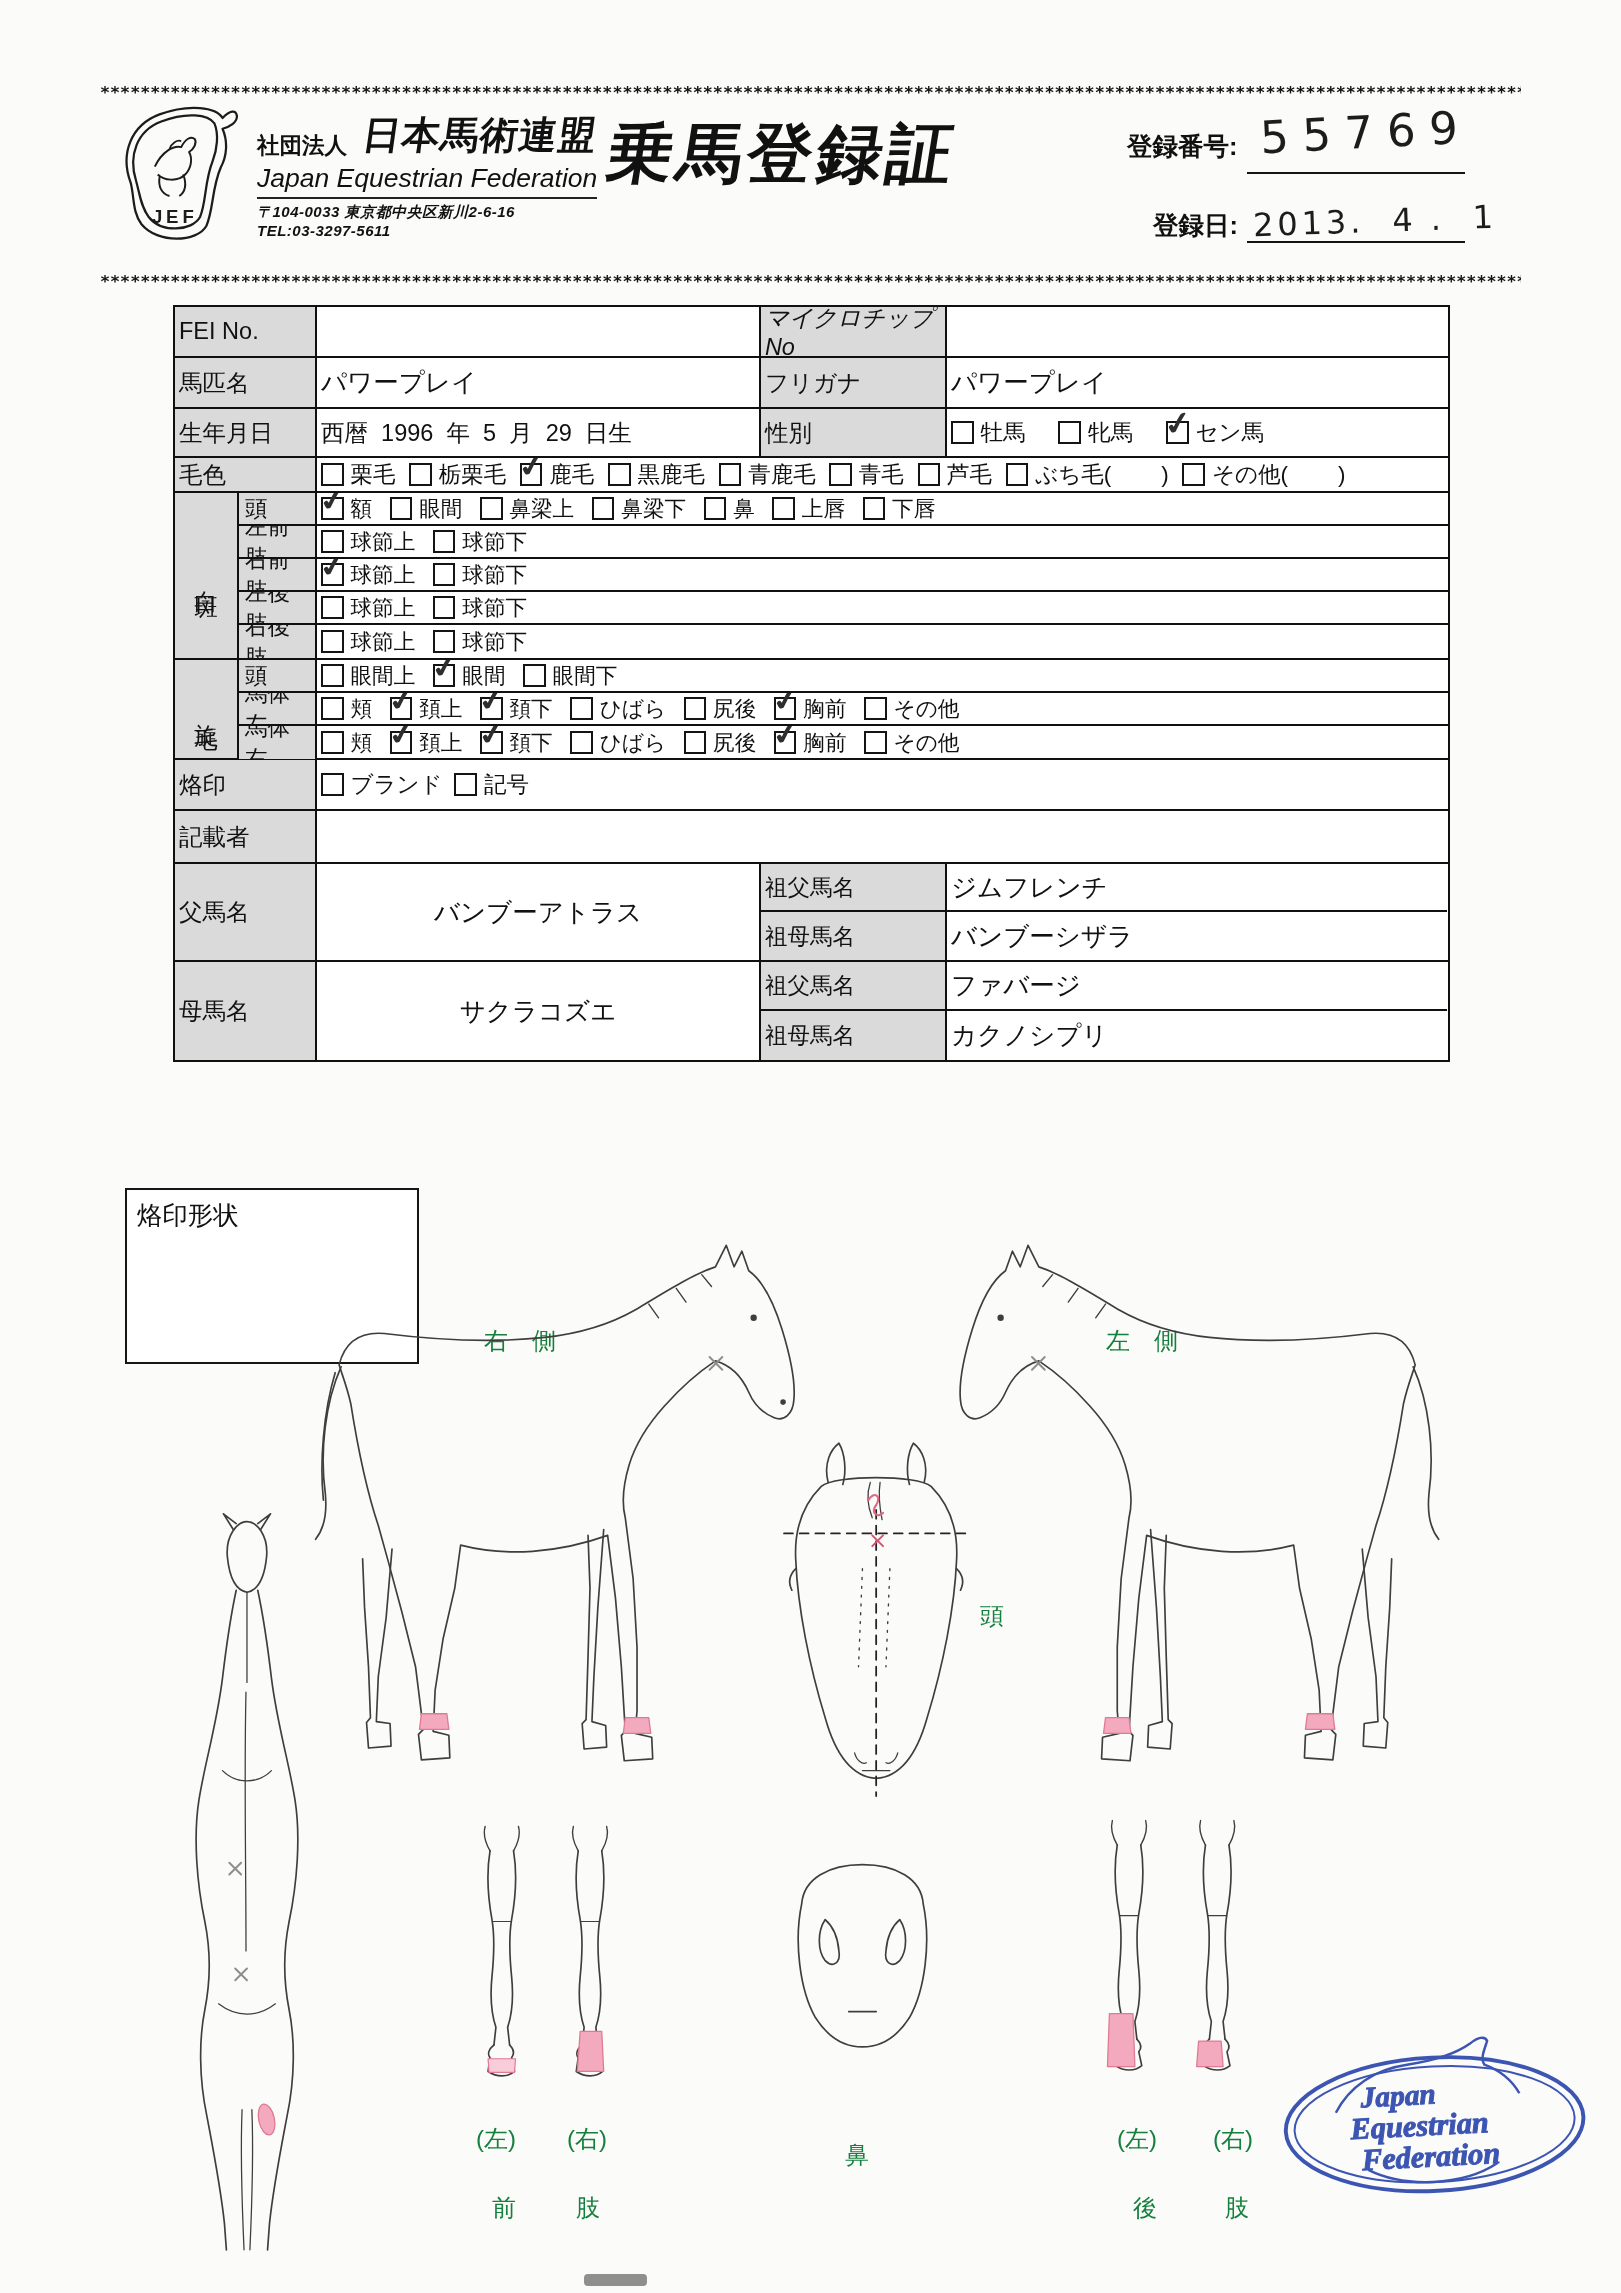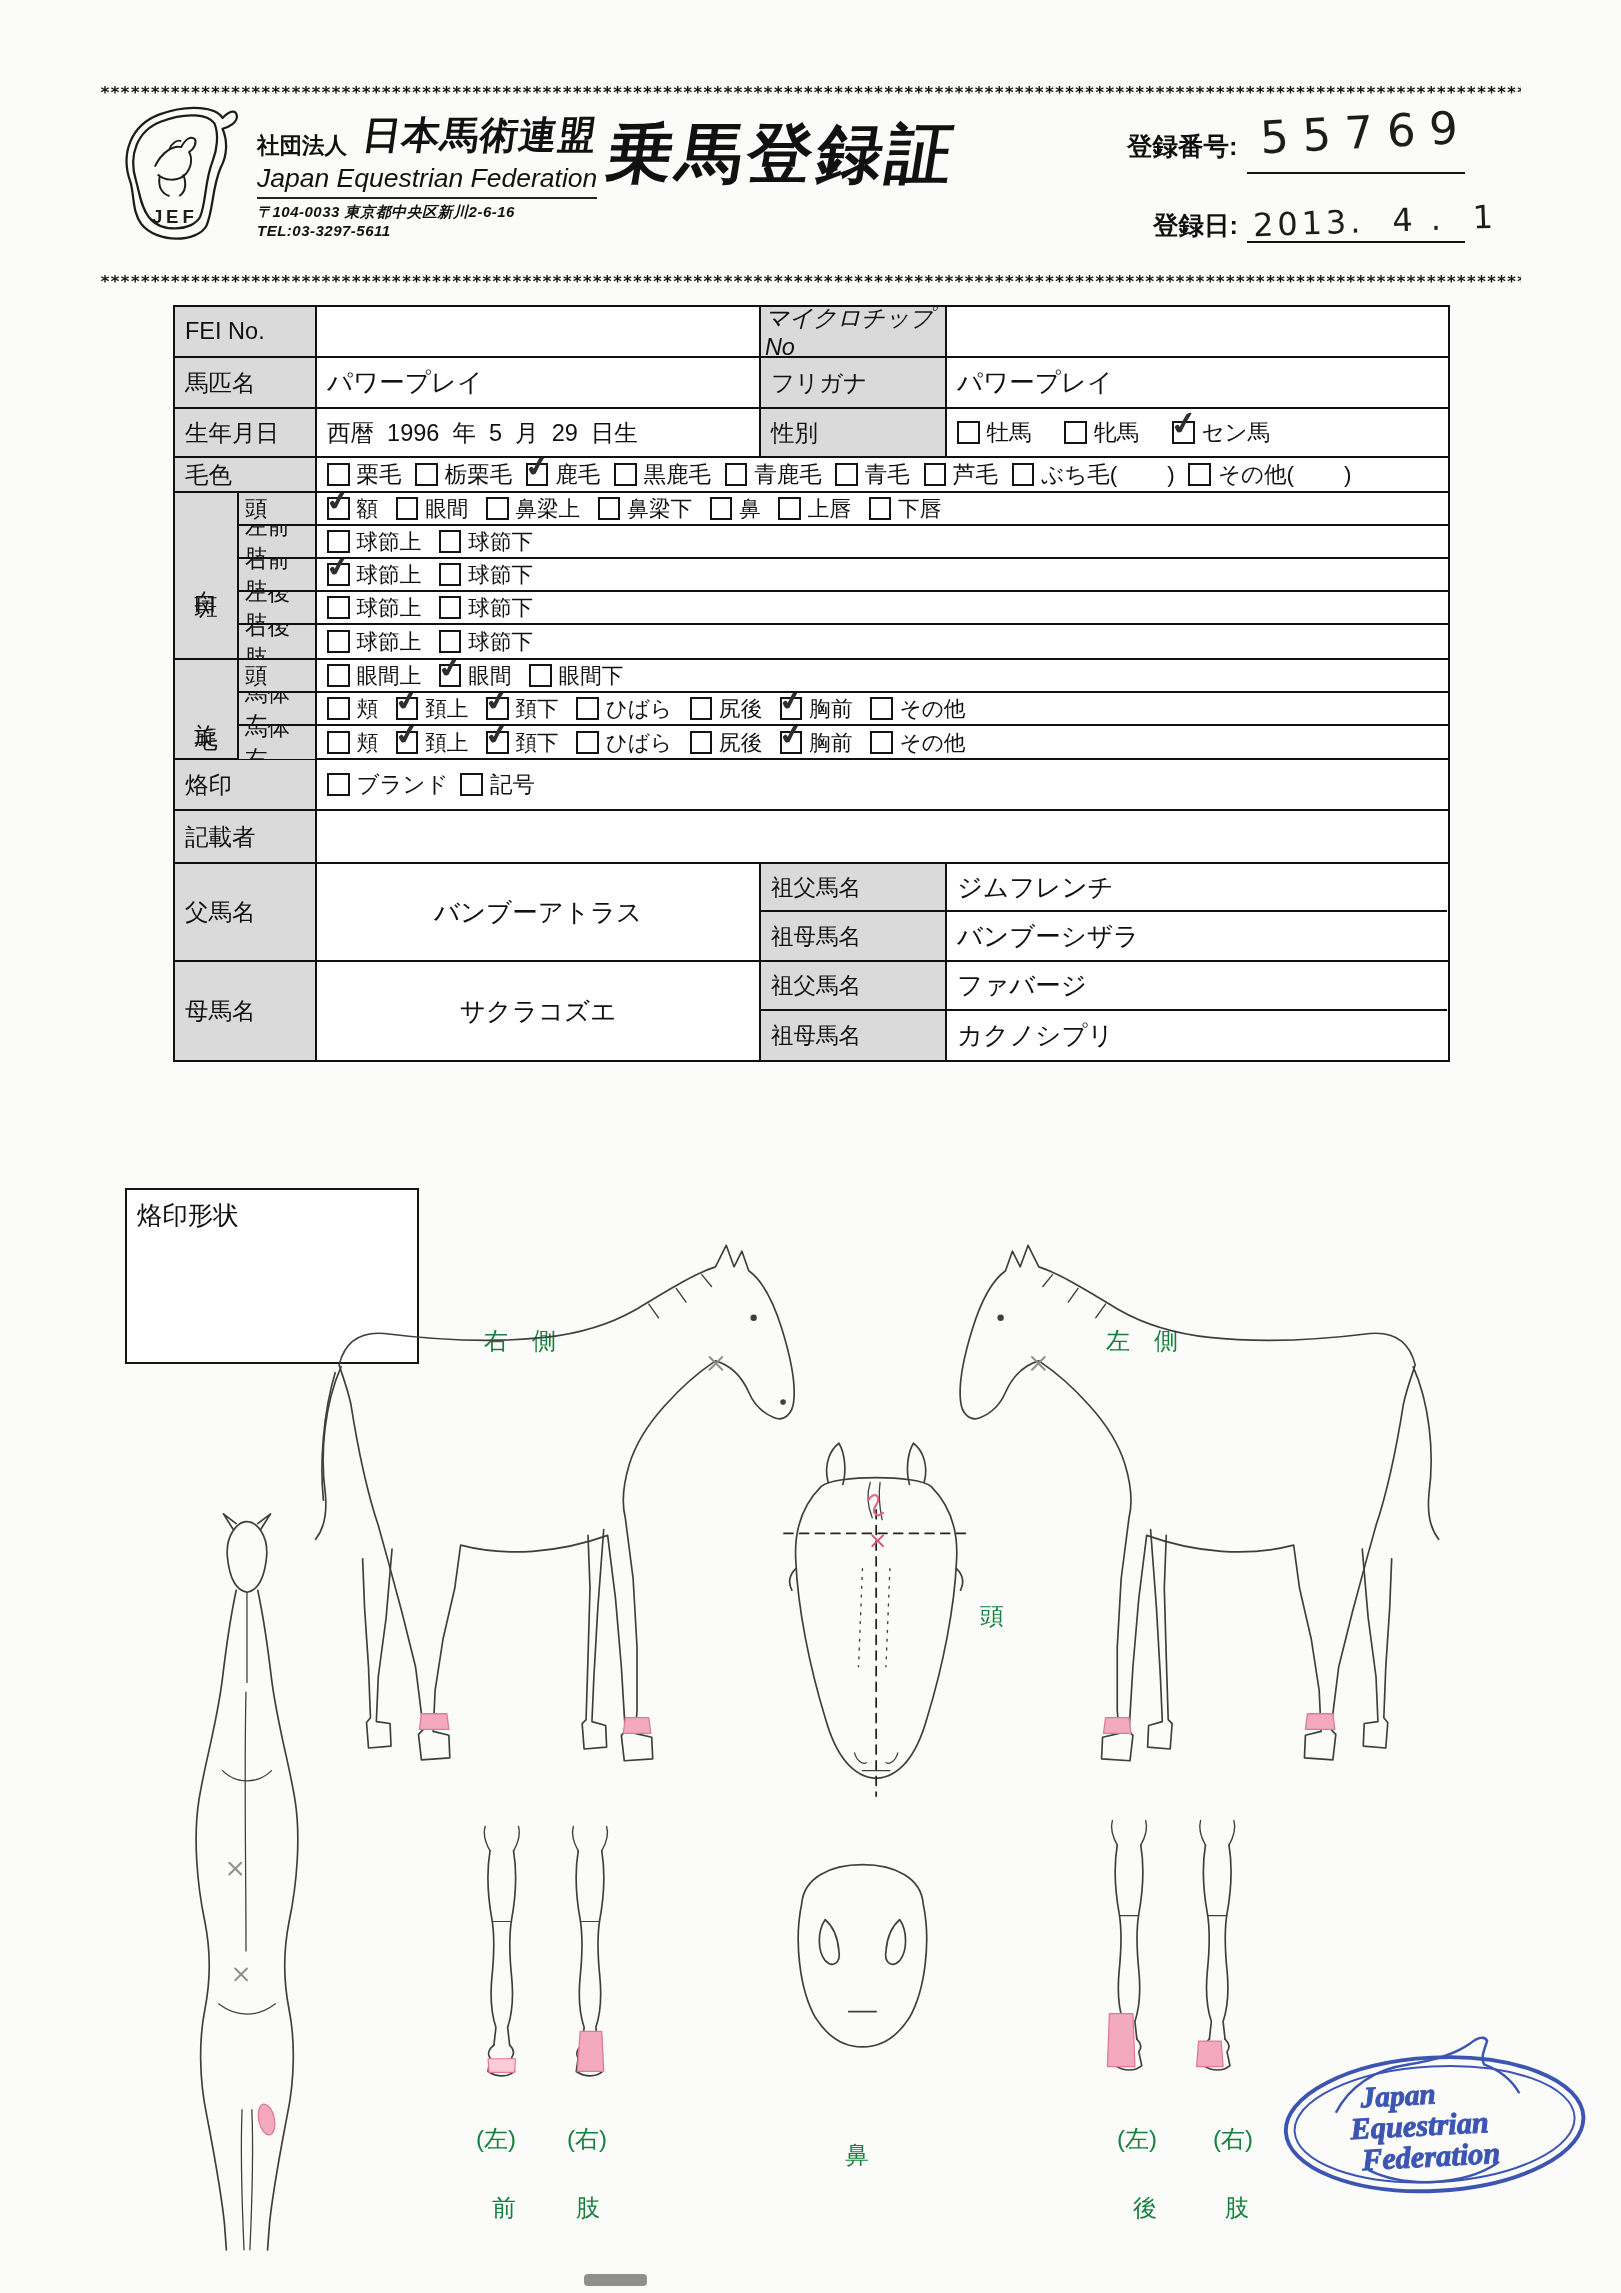--- a/index.html
+++ b/index.html
@@ -16,21 +16,21 @@
   .title{font-size:65px;font-weight:bold;transform:skewX(-9deg);letter-spacing:4.9px;white-space:nowrap;}
   .reglabel{font-size:25.5px;font-weight:bold;}
   .hand{font-family:"DejaVu Sans",sans-serif;color:#1c1c1c;}
   .regno{font-size:45px;letter-spacing:13.7px;transform:rotate(-3deg);}
   .regdate{font-size:32px;letter-spacing:3.9px;transform:rotate(-2deg);white-space:pre;}
   .hline{position:absolute;border-bottom:2.9px solid #141414;}
   
   .tbl{position:absolute;left:173px;top:305px;width:1277px;border:2.9px solid #101010;background:#fff;box-sizing:border-box;}
   .row{display:flex;border-bottom:2px solid #101010;box-sizing:border-box;}
   .row.last{border-bottom:none;}
-  .c{box-sizing:border-box;border-right:2px solid #101010;display:flex;align-items:center;padding:0 10px;overflow:hidden;}
+  .c{box-sizing:border-box;border-right:2px solid #101010;display:flex;align-items:center;padding:0 4px;overflow:hidden;}
   .c.nr{border-right:none;}
   .lab{background:#dadada;font-size:23.5px;}
   .sub{font-size:22.5px;padding:0 5.9px;}
   .val{font-size:25.5px;}
   .pre{white-space:pre;}
   .vlab{writing-mode:vertical-rl;text-orientation:upright;justify-content:center;padding:0;letter-spacing:3.9px;}
   .stack{display:flex;flex-direction:column;box-sizing:border-box;}
   .subrow{display:flex;border-bottom:2px solid #101010;box-sizing:border-box;}
   .subrow.last{border-bottom:none;}
   .cbrow{gap:17.6px;font-size:22.5px;flex-wrap:nowrap;}

